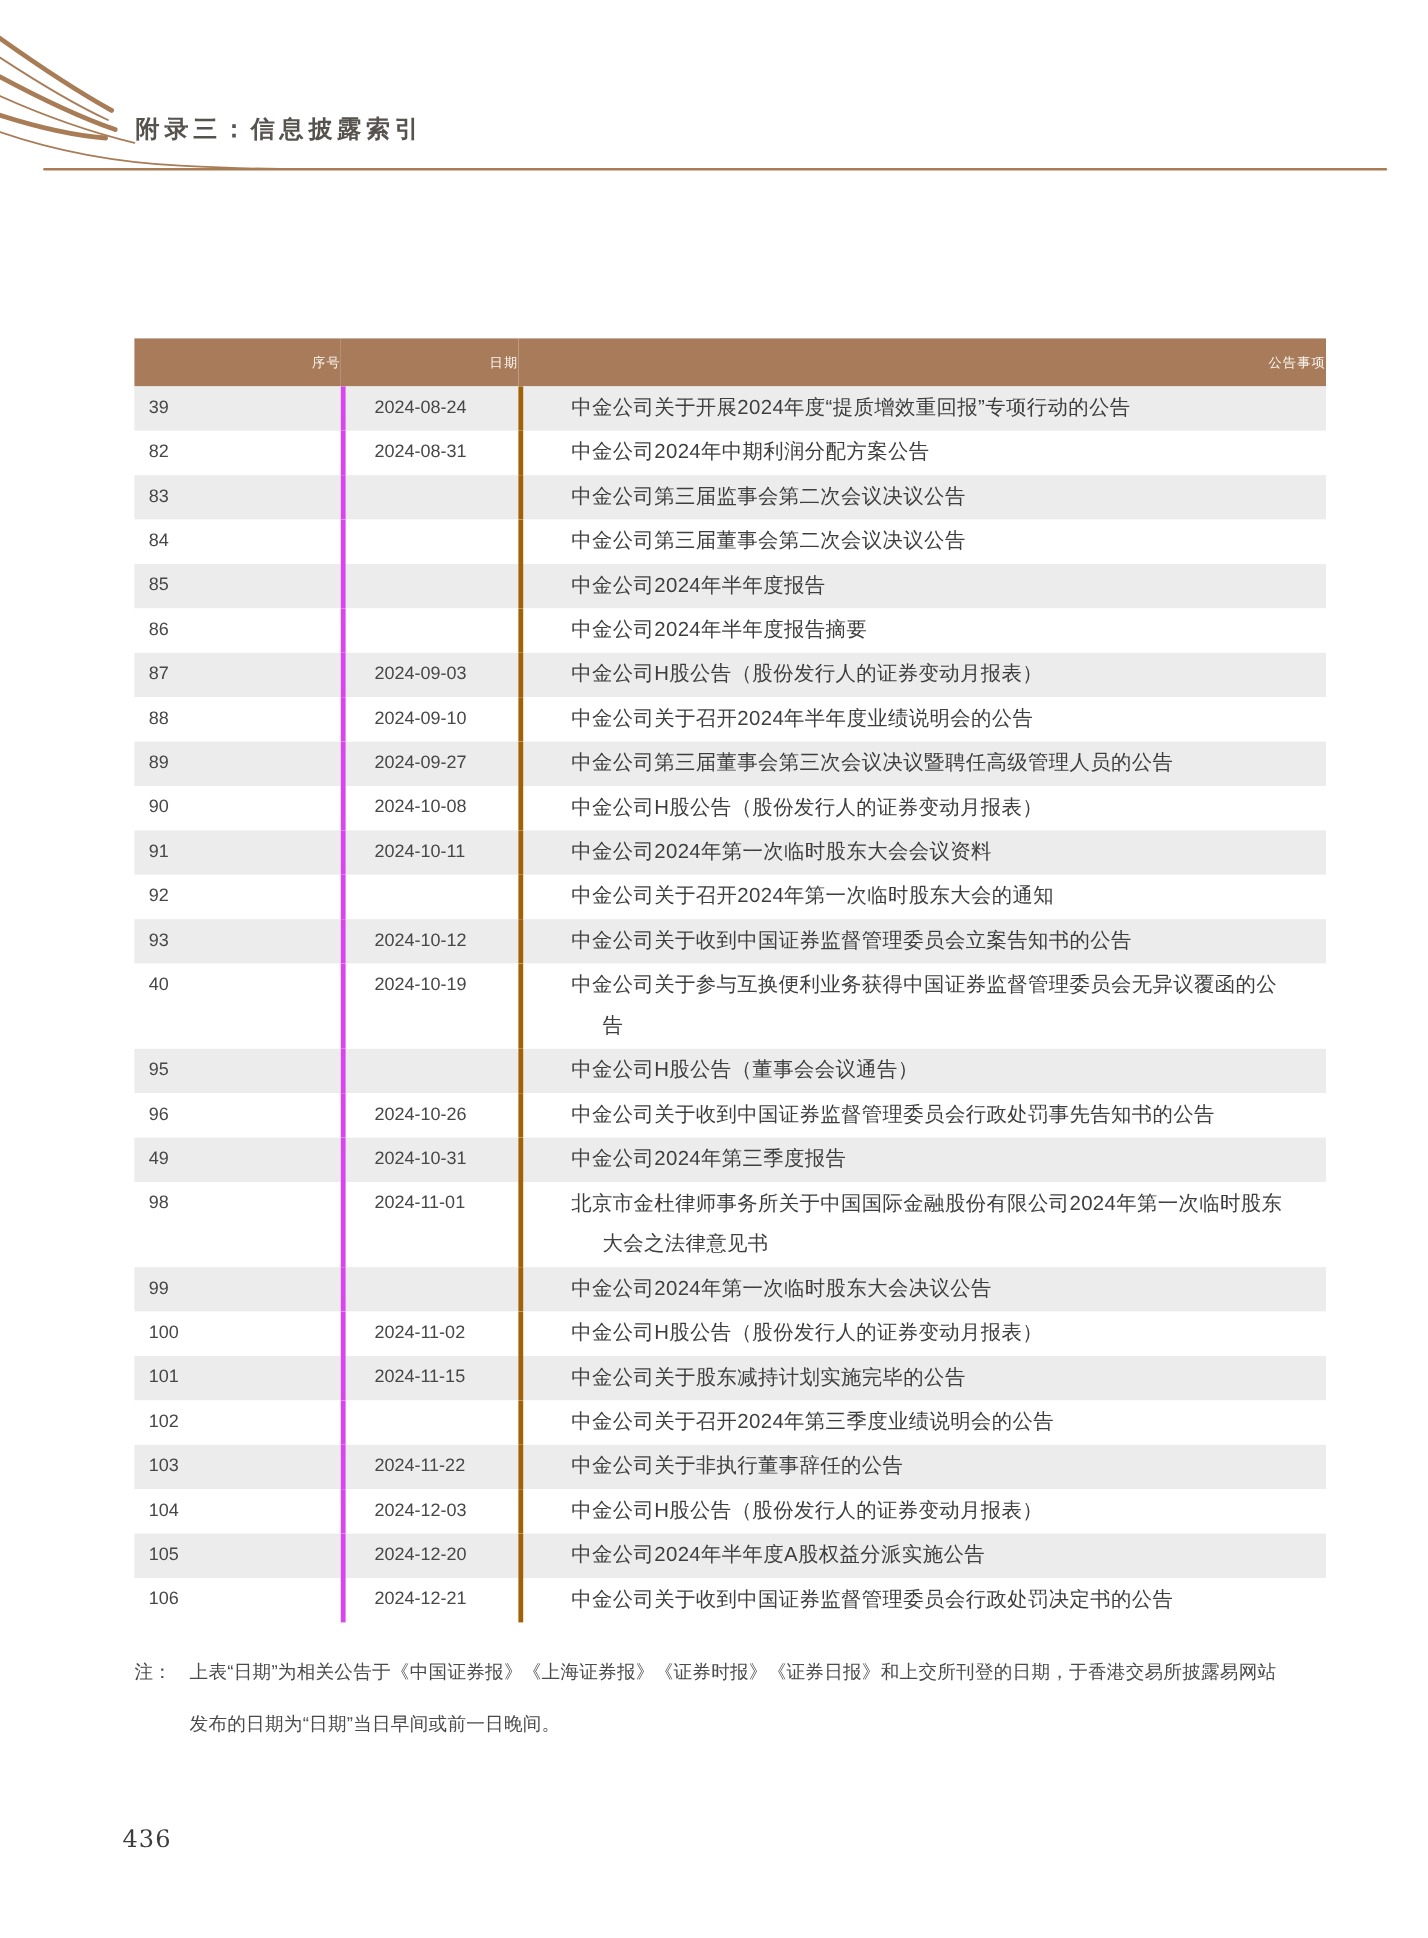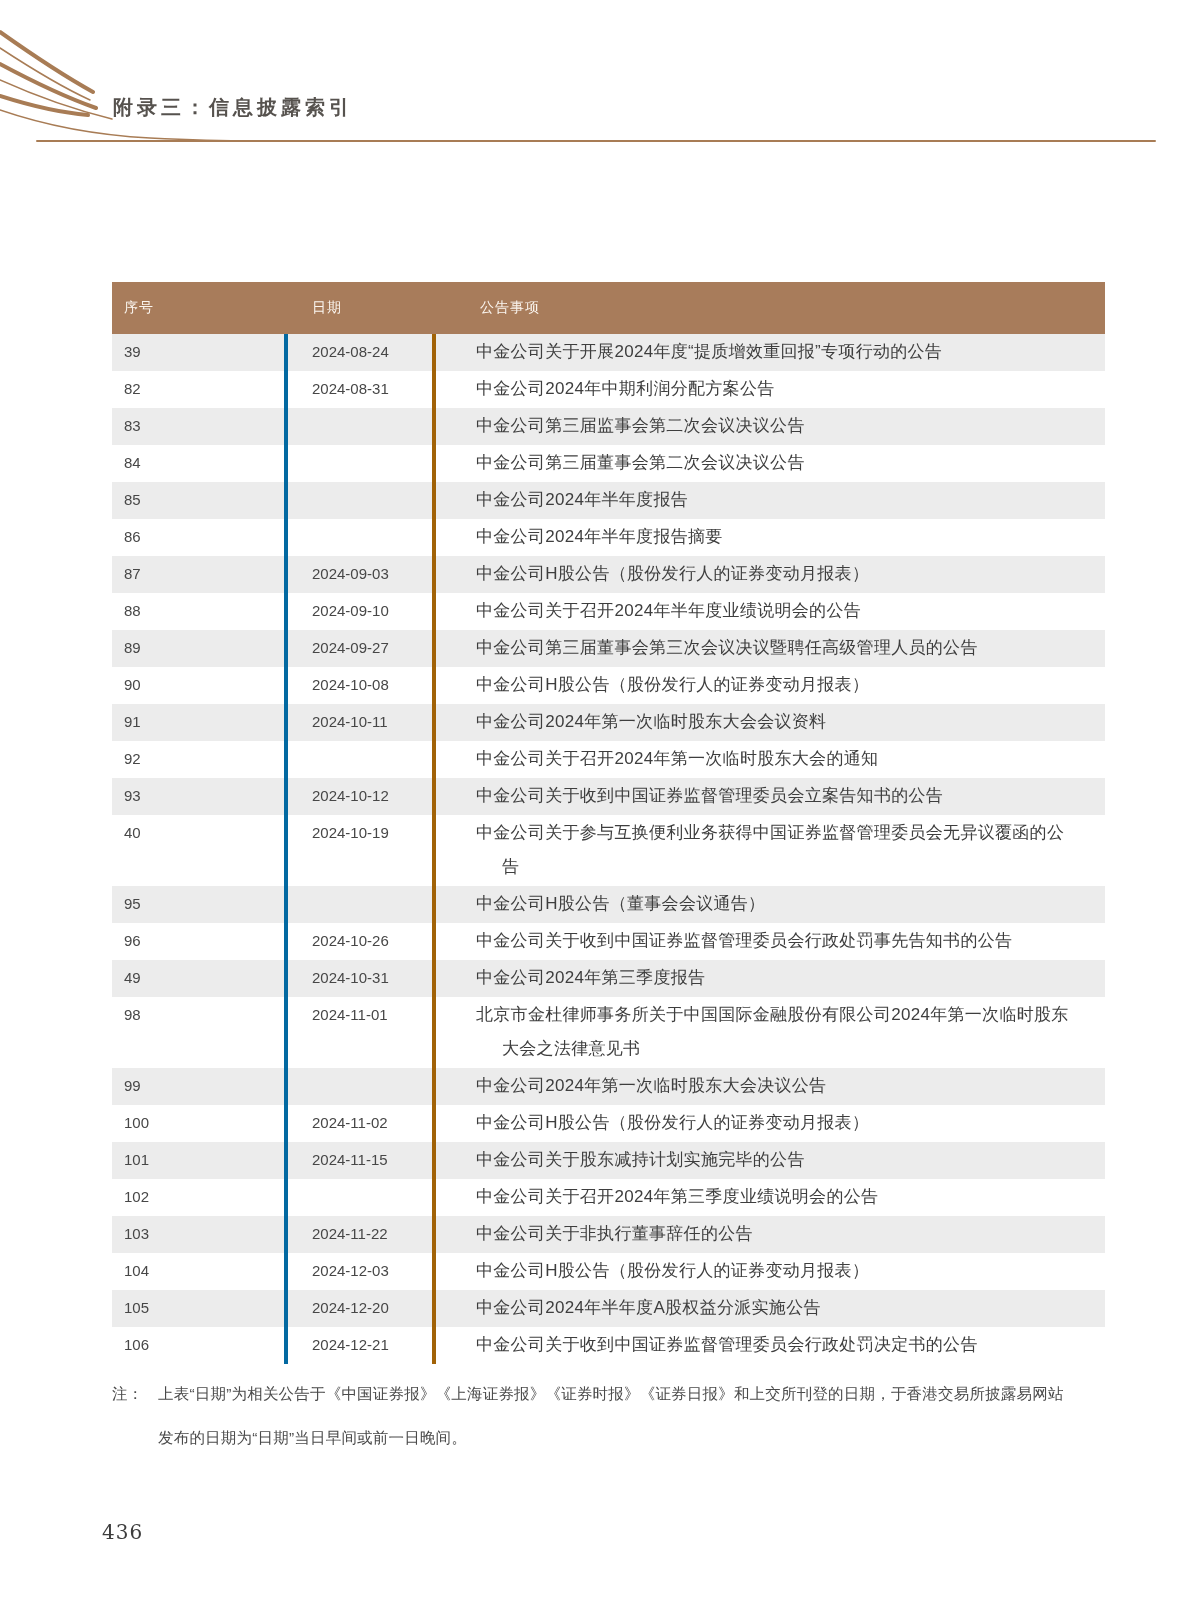--- a/index.html
+++ b/index.html
@@ -25,33 +25,33 @@
   }
   .disclosure-table{
     position:absolute;left:112px;top:282px;width:993px;
     border-collapse:separate;border-spacing:0;table-layout:fixed;
   }
   .disclosure-table col.w1{width:172px;}
   .disclosure-table col.w2{width:148px;}
   .disclosure-table col.w3{width:673px;}
   thead th{
     background:var(--accent);color:#FBF6F0;font-weight:500;
-    font-size:14px;letter-spacing:1px;text-align:left;
-    height:52px;padding:0;vertical-align:middle;
+    font-size:11px;letter-spacing:1px;text-align:right;
+    height:40px;padding:0;vertical-align:middle;
   }
   thead th.h-no{padding-left:12px;}
   thead th.h-date{padding-left:28px;}
   thead th.h-item{padding-left:48px;}
   tbody tr:nth-child(odd) td{background:var(--gray);}
   tbody tr:nth-child(even) td{background:#fff;}
   tbody td{
     padding:1px 0 2px;line-height:34px;vertical-align:top;
   }
   tbody td.c-no{font-size:15px;color:#474747;padding-left:12px;}
-  tbody td.c-date{font-size:15px;color:#474747;padding-left:24px;border-left:4px solid #0369a1;}
+  tbody td.c-date{font-size:15px;color:#474747;padding-left:24px;border-left:4px solid #d946ef;}
   tbody td.c-item{
     font-size:17px;letter-spacing:0.3px;color:var(--ink);
     border-left:4px solid #a16207;
     padding-left:66px;padding-right:25px;text-indent:-26px;
   }
   .note{
     position:absolute;left:112px;top:1372px;width:985px;
     display:flex;font-size:15.5px;color:#4A4A4A;line-height:44px;
   }
   .note-label{width:46px;flex:0 0 46px;}

